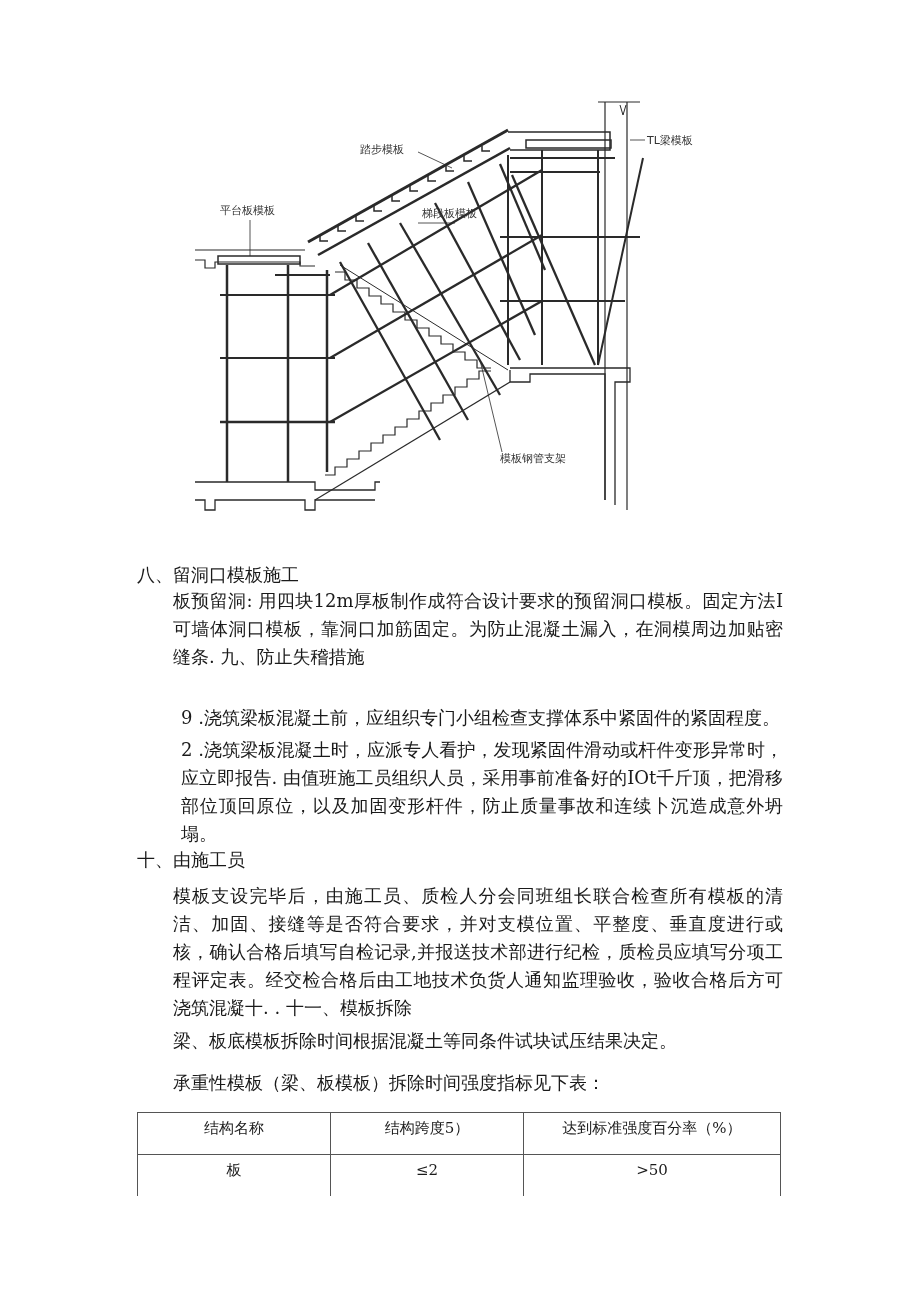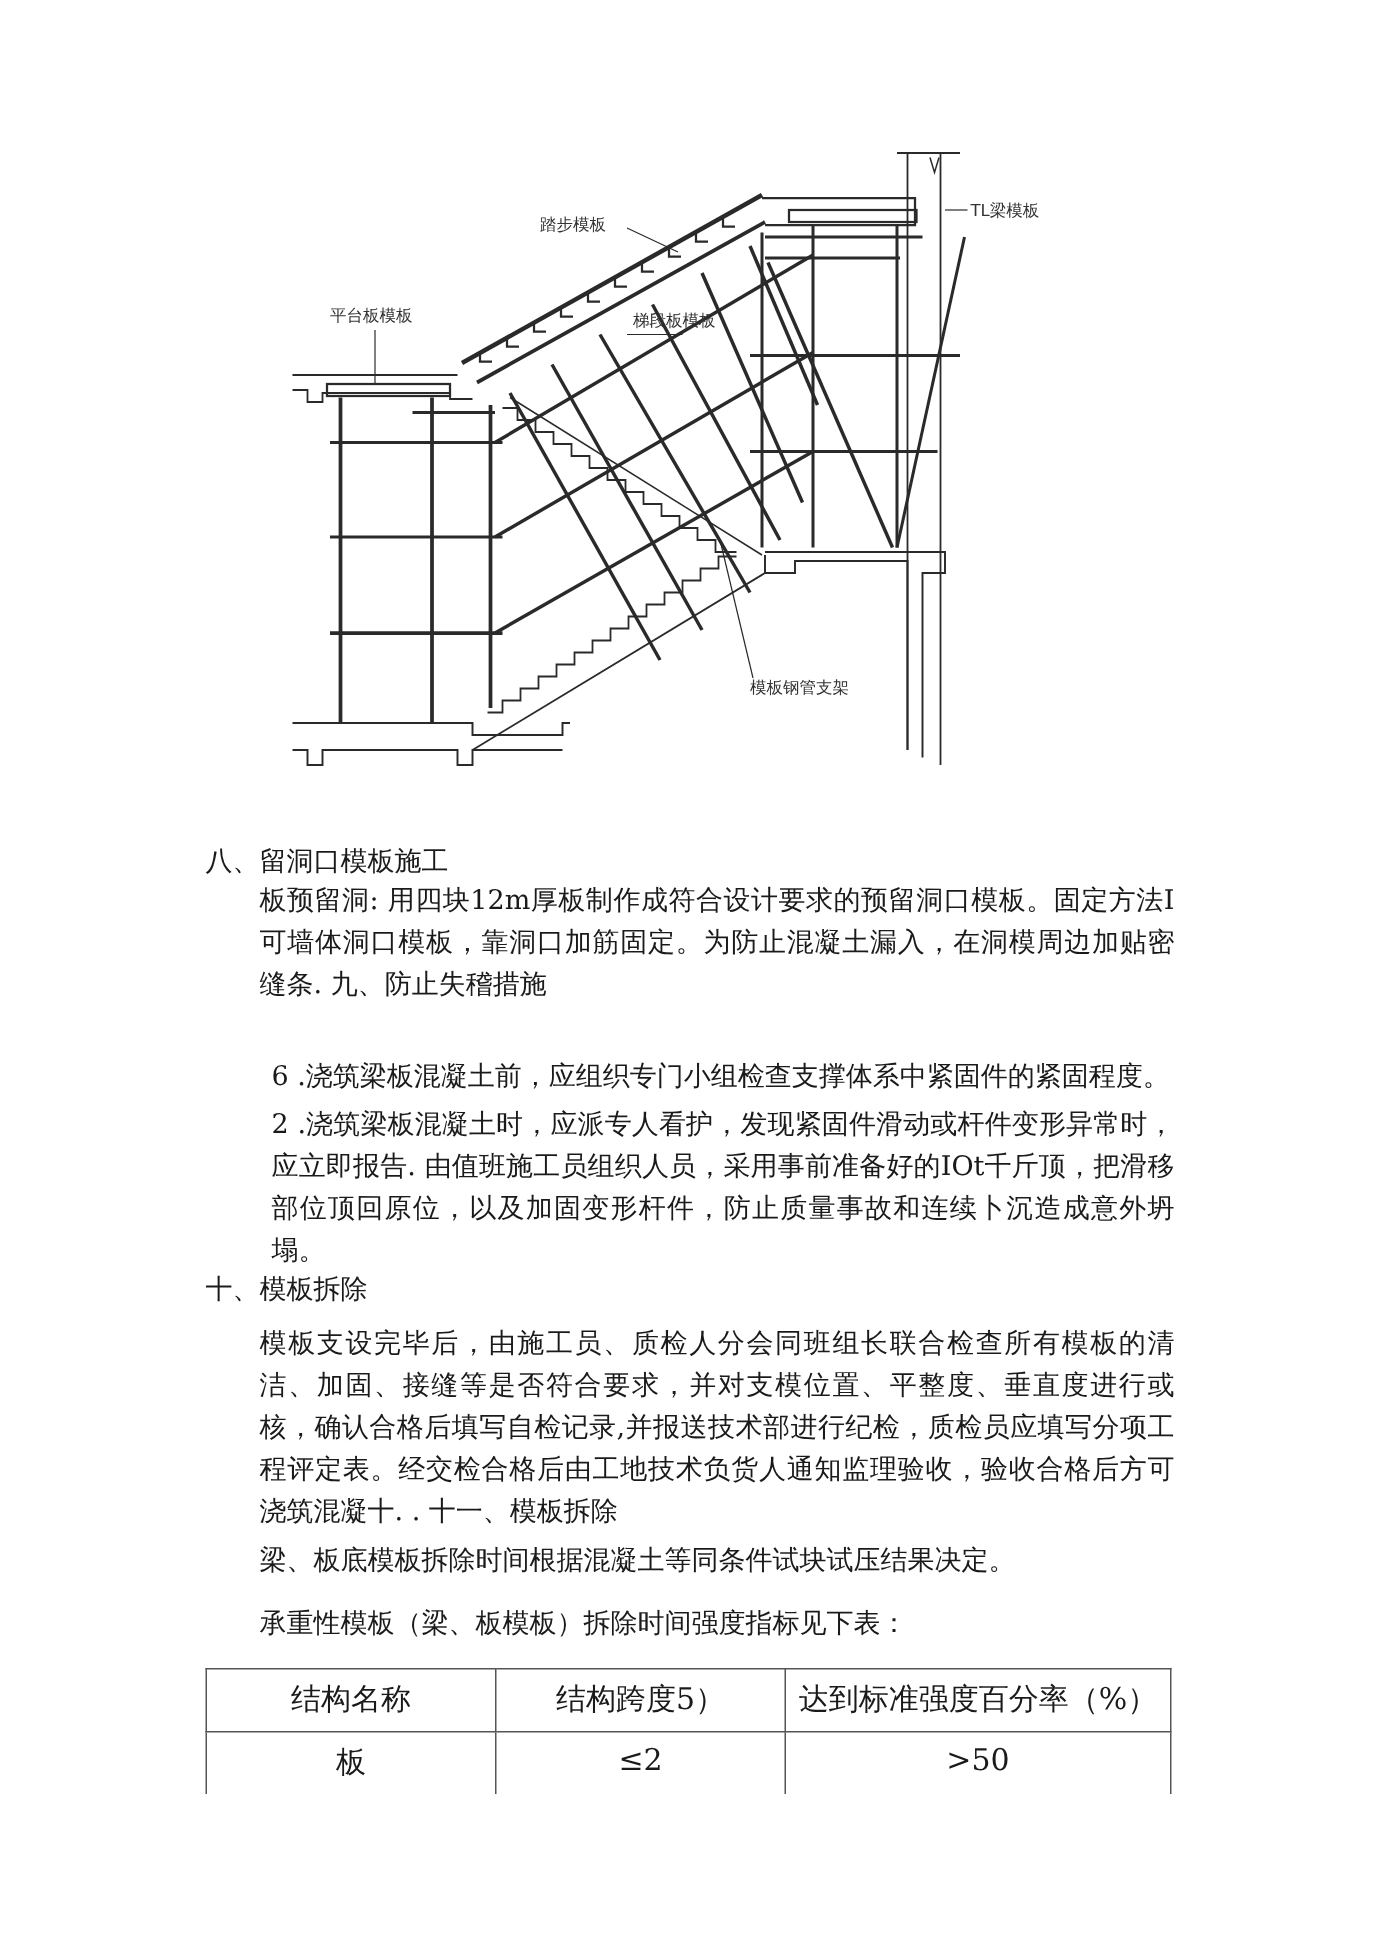--- a/index.html
+++ b/index.html
@@ -5,21 +5,21 @@
   html, body { margin: 0; padding: 0; background: #ffffff; }
   body { width: 920px; height: 1301px; position: relative; overflow: hidden;
          font-family: "DejaVu Serif", "Liberation Serif", serif; color: #1a1a1a; }
   .figure { position: absolute; left: 190px; top: 90px; width: 550px; height: 430px; text-align: center; }
   .figure svg { width: 550px; height: 430px; display: block; }
   .lbl { font-family: "DejaVu Sans", "Liberation Sans", sans-serif; font-size: 11px; fill: #333; }
   .txt { position: absolute; left: 137px; width: 646px; font-size: 18px; line-height: 22px; white-space: nowrap; }
   .indent { padding-left: 36px; box-sizing: border-box; }
   .wrap { white-space: normal; text-align: justify; line-height: 28px; }
   table { position: absolute; left: 137px; top: 1112px; width: 644px; border-collapse: collapse;
-          font-size: 20px; }
+          font-size: 15px; }
   td { border: 1px solid #555; text-align: center; vertical-align: top; padding-top: 6px; }
   tr.h td { height: 34px; }
   tr.r td { height: 34px; border-bottom: none; }
 </style>
 </head>
 <body>
 
 <div class="figure">
   <svg viewBox="0 0 550 430" xmlns="http://www.w3.org/2000/svg" stroke="#2a2a2a" fill="none">
 
@@ -96,23 +96,23 @@
     <text class="lbl" stroke="none" x="170" y="63">踏步模板</text>
     <text class="lbl" stroke="none" x="30" y="124">平台板模板</text>
     <text class="lbl" stroke="none" x="232" y="127" font-size="9">梯段板模板</text>
     <text class="lbl" stroke="none" x="457" y="54">TL梁模板</text>
     <text class="lbl" stroke="none" x="310" y="372">模板钢管支架</text>
   </svg>
 </div>
 
 <div class="txt" style="top:564px">八、留洞口模板施工</div>
 <div class="txt indent wrap" style="top:587px; height:126px; overflow:hidden;">板预留洞: 用四块12m厚板制作成符合设计要求的预留洞口模板。固定方法I可墙体洞口模板，靠洞口加筋固定。为防止混凝土漏入，在洞模周边加贴密缝条. 九、防止失稽措施</div>
-<div class="txt indent" style="top:707px; padding-left:44px">6  .浇筑梁板混凝土前，应组织专门小组检查支撑体系中紧固件的紧固程度。</div>
+<div class="txt indent" style="top:707px; padding-left:44px">9  .浇筑梁板混凝土前，应组织专门小组检查支撑体系中紧固件的紧固程度。</div>
 <div class="txt indent wrap" style="top:736px; padding-left:44px; text-indent:0;">2  .浇筑梁板混凝土时，应派专人看护，发现紧固件滑动或杆件变形异常时，应立即报告. 由值班施工员组织人员，采用事前准备好的IOt千斤顶，把滑移部位顶回原位，以及加固变形杆件，防止质量事故和连续卜沉造成意外坍塌。</div>
-<div class="txt" style="top:849px">十、模板拆除</div>
+<div class="txt" style="top:849px">十、由施工员</div>
 <div class="txt indent wrap" style="top:882px">模板支设完毕后，由施工员、质检人分会同班组长联合检查所有模板的清洁、加固、接缝等是否符合要求，并对支模位置、平整度、垂直度进行或核，确认合格后填写自检记录,并报送技术部进行纪检，质检员应填写分项工程评定表。经交检合格后由工地技术负货人通知监理验收，验收合格后方可浇筑混凝十. . 十一、模板拆除</div>
 <div class="txt indent" style="top:1030px">梁、板底模板拆除时间根据混凝土等同条件试块试压结果决定。</div>
 <div class="txt indent" style="top:1072px">承重性模板（梁、板模板）拆除时间强度指标见下表：</div>
 
 <table>
   <tbody>
       <tr class="h">
     <td style="width:190px">结构名称</td>
     <td style="width:190px">结构跨度5）</td>
     <td>达到标准强度百分率（%）</td>

